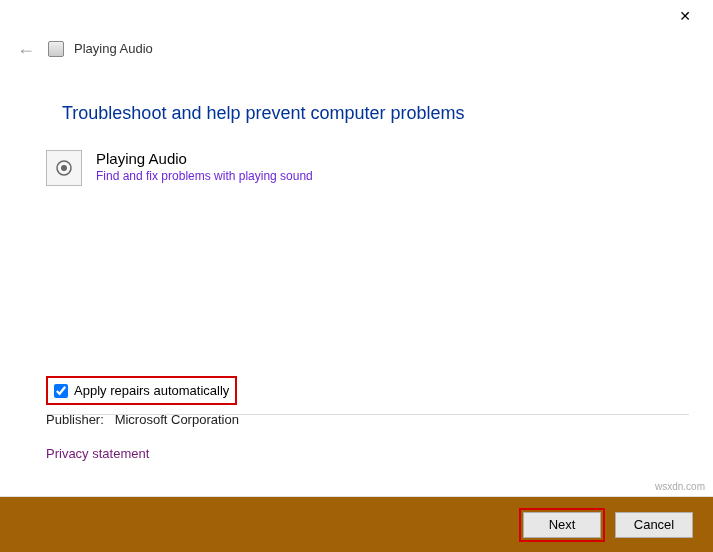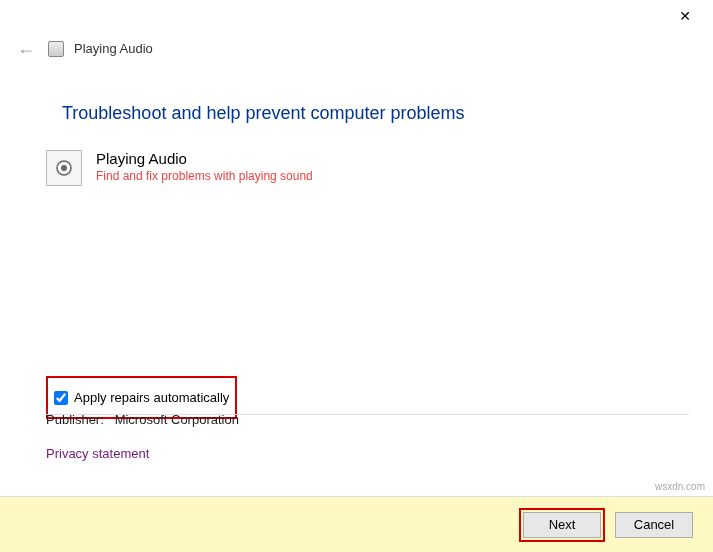--- a/index.html
+++ b/index.html
@@ -76,31 +76,31 @@
       font-size: 22px;
       color: #444;
     }
     .trouble-title {
       font-size: 15px;
       color: #000;
       margin-bottom: 2px;
     }
     .trouble-desc {
       font-size: 12px;
-      color: #ef4444;
+      color: #6d28d9;
     }
     .apply-row {
       position: absolute;
       left: 46px;
       top: 376px;
       display: flex;
       align-items: center;
       gap: 6px;
       border: 2px solid #d40000;
-      padding: 12px 6px;
+      padding: 5px 6px;
     }
     .apply-row input[type=checkbox]{
       width: 14px;
       height: 14px;
     }
     .apply-label { font-size: 13px; }
     .divider {
       position: absolute;
       left: 46px;
       right: 24px;
@@ -121,21 +121,21 @@
       font-size: 13px;
       color: #701a75;
       cursor: pointer;
     }
     .footer {
       position: absolute;
       left: 0;
       right: 0;
       bottom: 0;
       height: 56px;
-      background: #fef9c3;
+      background: #a16207;
       border-top: 1px solid #e0e0e0;
       display: flex;
       justify-content: flex-end;
       align-items: center;
       padding: 0 20px;
       gap: 10px;
     }
     .btn {
       min-width: 78px;
       height: 26px;

